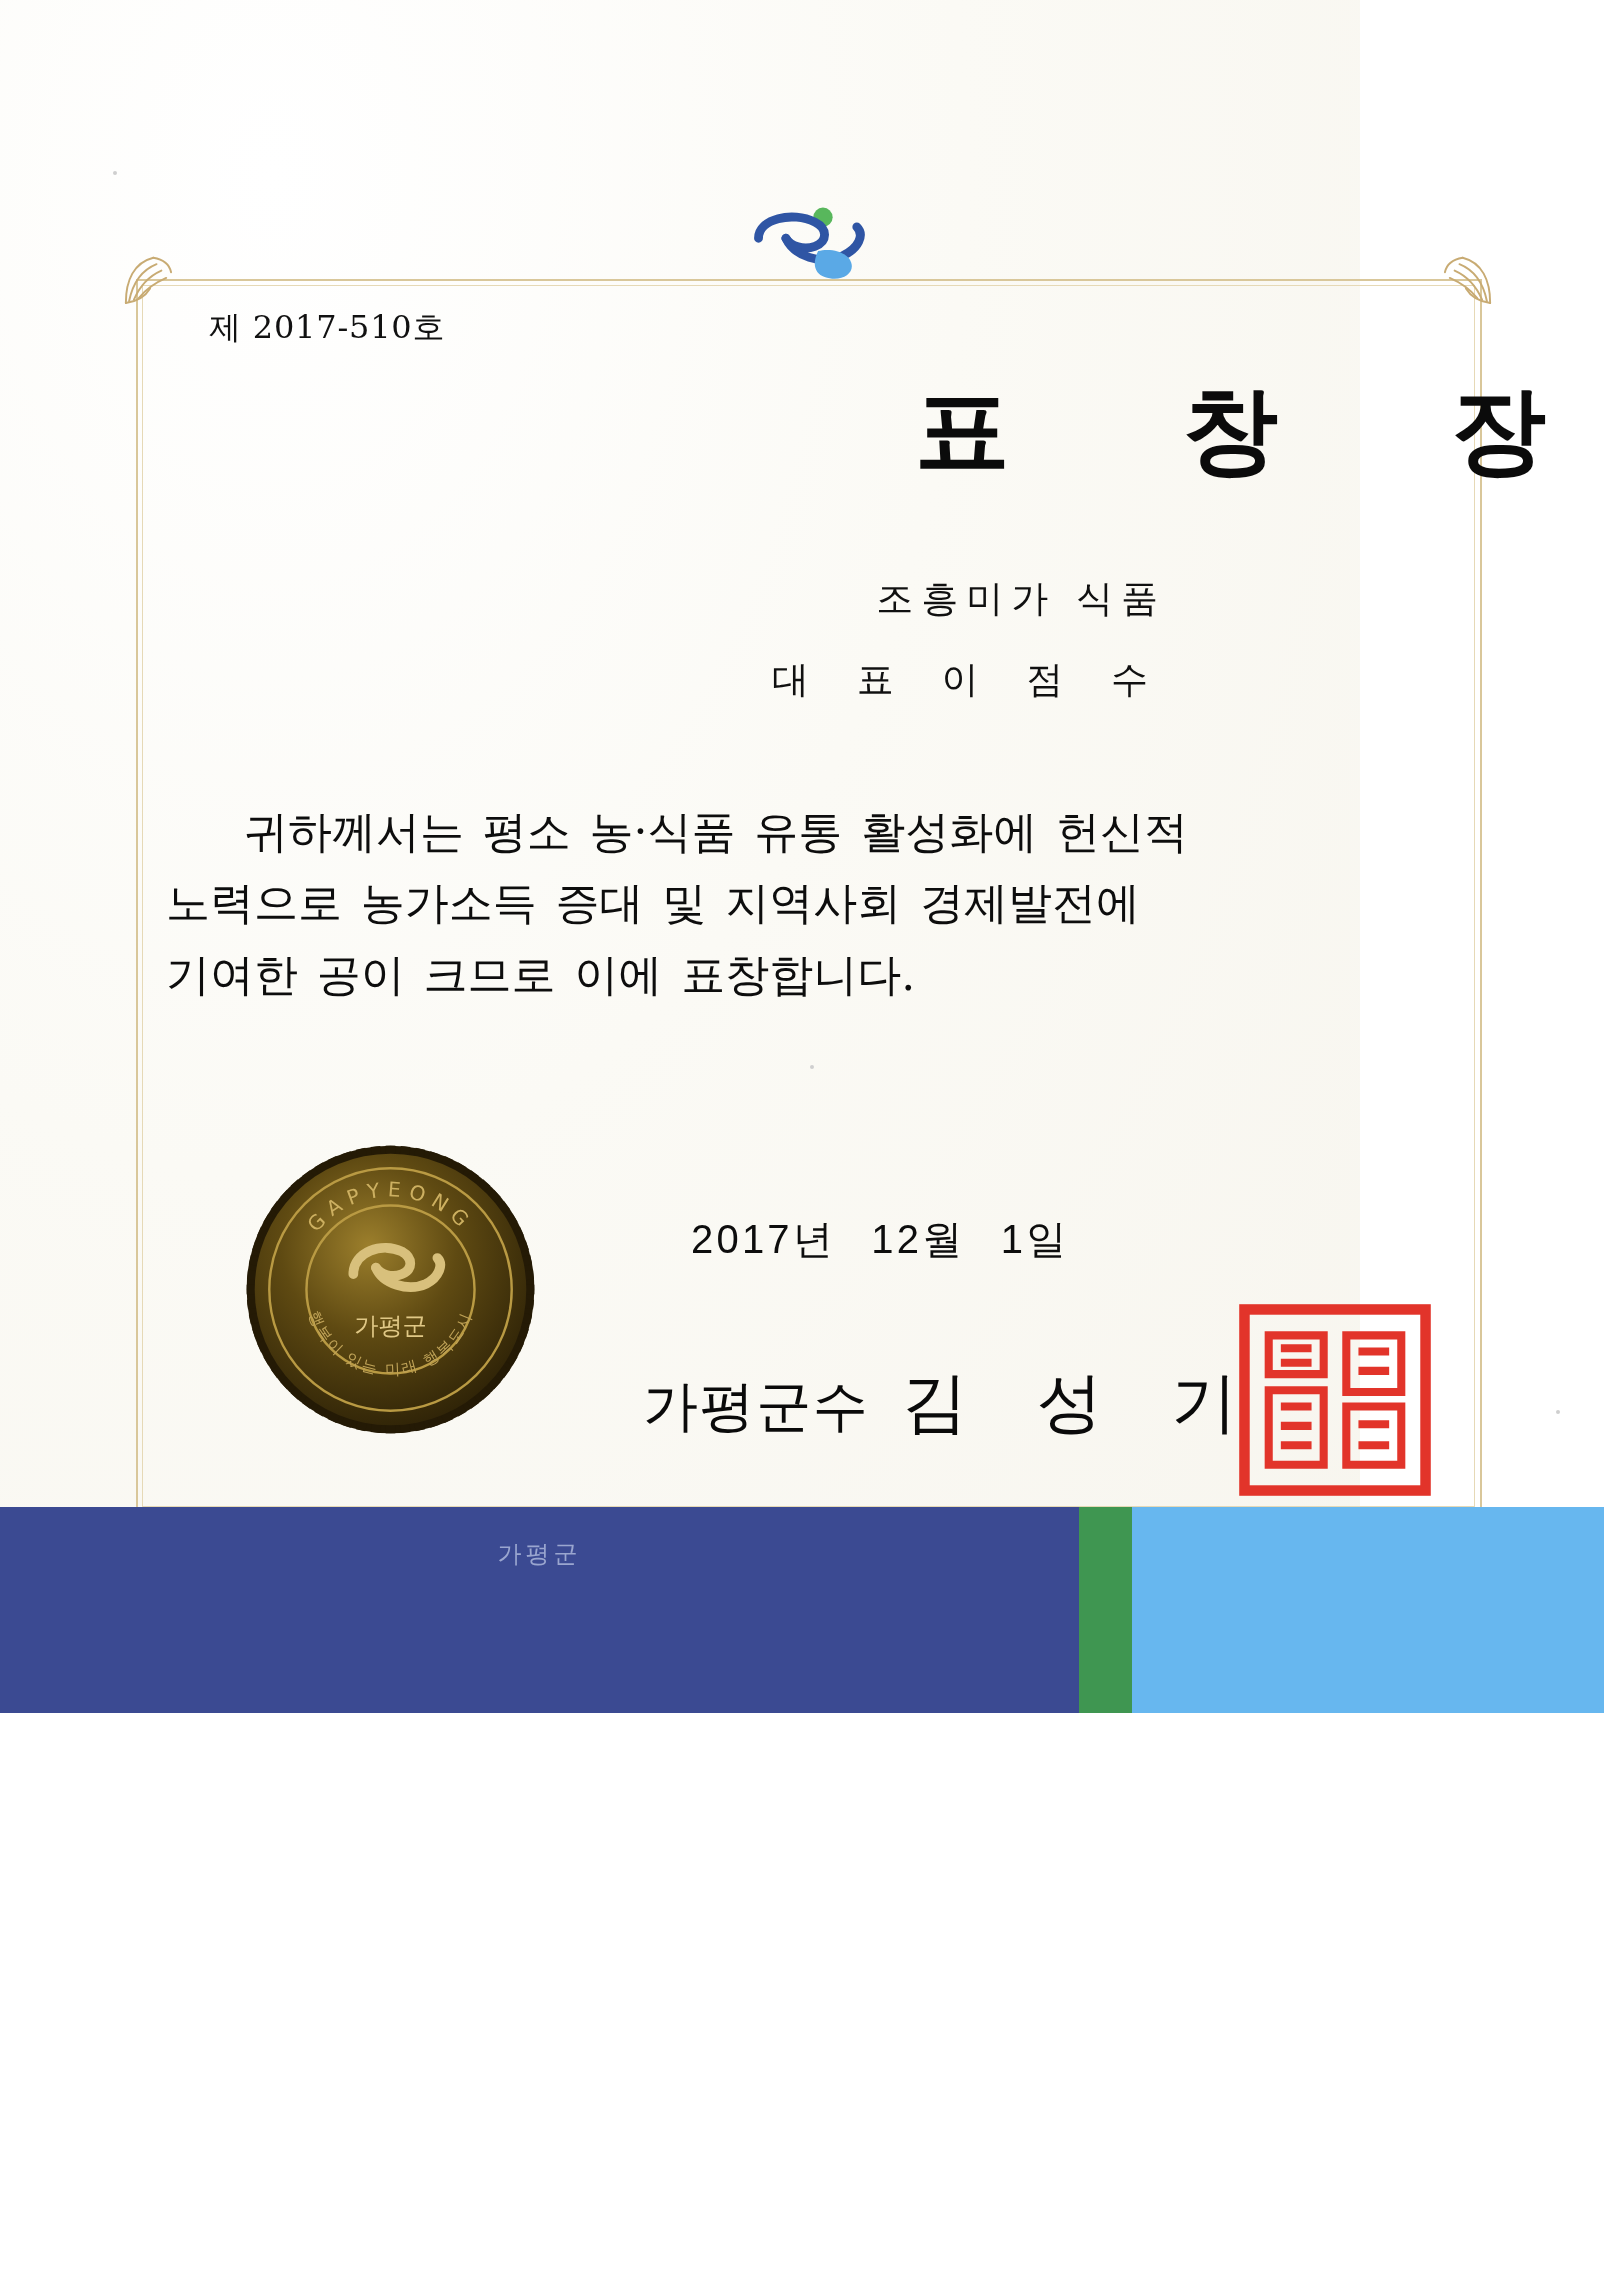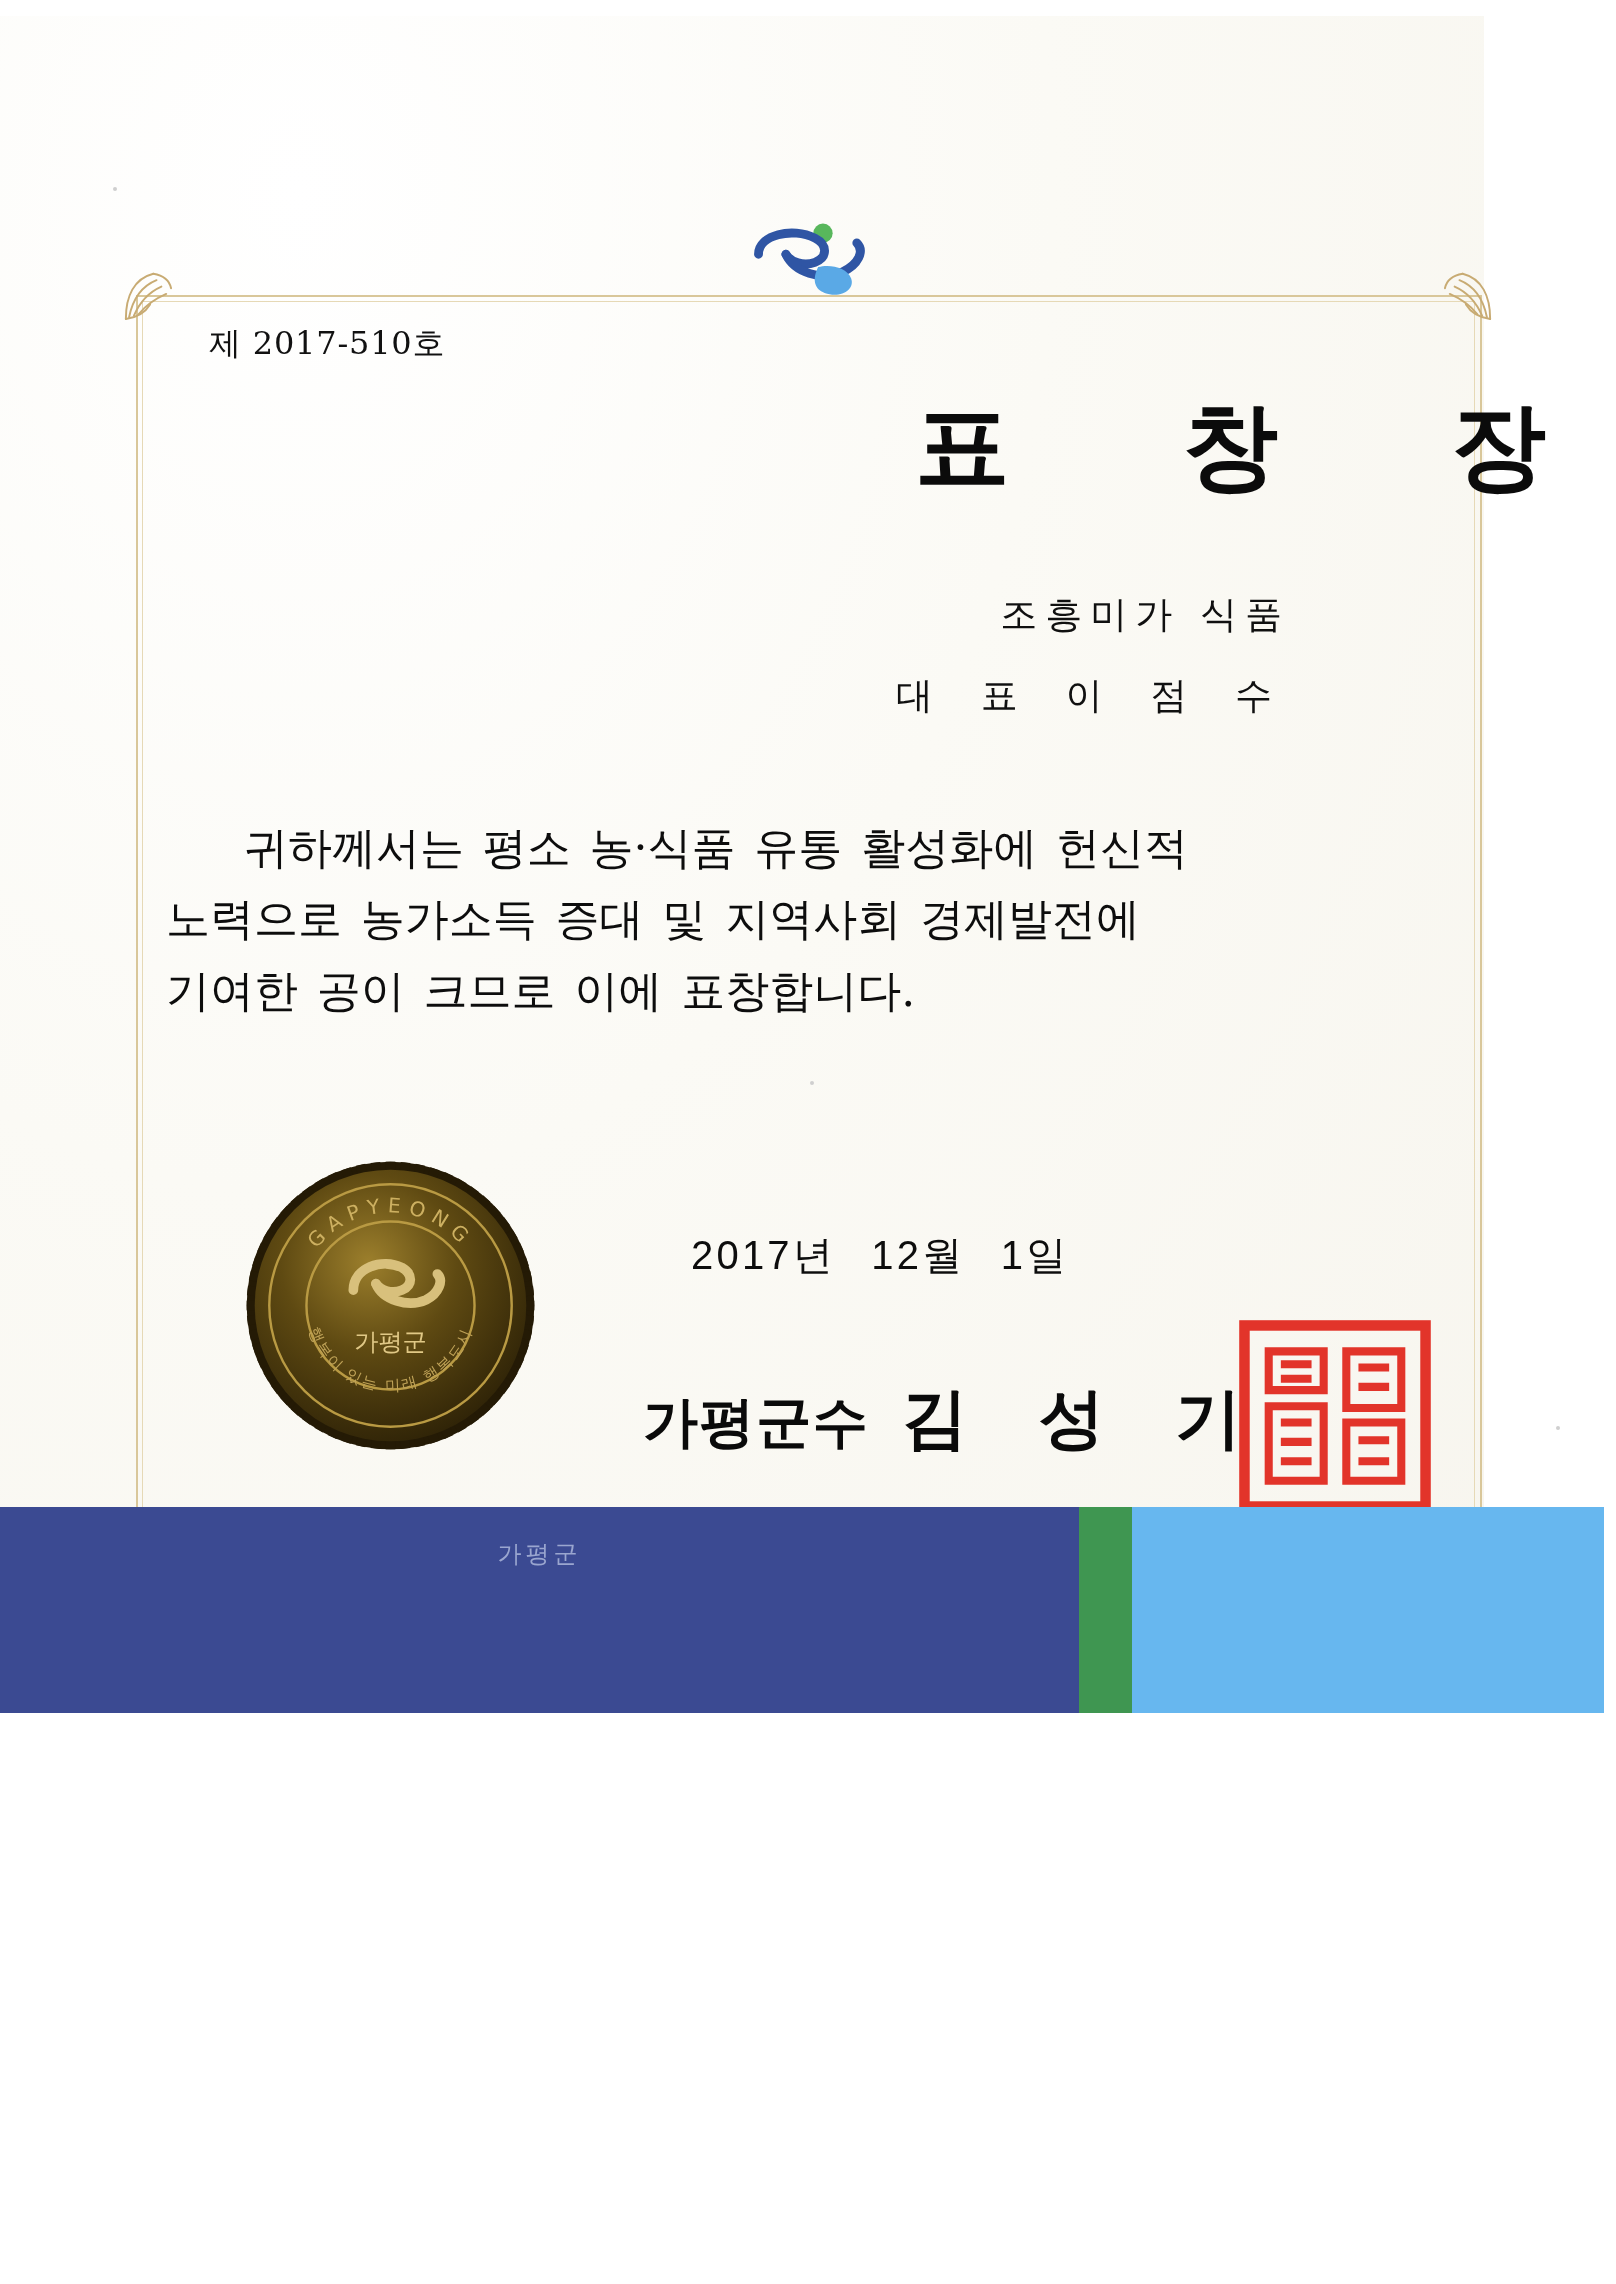--- a/index.html
+++ b/index.html
@@ -12,22 +12,22 @@
     height: 2284px;
     position: relative;
     font-family: "Liberation Serif", serif;
     overflow: hidden;
   }
 
   
   #certificate-sheet {
     position: absolute;
     left: 0;
-    top: 16px;
-    width: 1484px;
+    top: 0;
+    width: 1360px;
     height: 1746px;
     background: #737373;
   }
 
   
   #paper-tint {
     position: absolute;
     inset: 0;
     background:
       radial-gradient(ellipse at 20% 10%, #ffffff 0%, #fbfaf5 45%, #f7f5ee 100%);
@@ -149,21 +149,21 @@
     font-family: Liberation Sans, sans-serif;
     white-space: nowrap;
   }
 
   
   #signer-line {
     position: absolute;
     left: 643px;
     top: 1358px;
     font-size: 55px;
-    font-weight: bold;
+    font-weight: normal;
     color: #0a0a0a;
     font-family: "DejaVu Serif", serif;
     white-space: nowrap;
   }
   #signer-title { letter-spacing: 1.6px; }
   #signer-name {
     font-size: 66px;
     letter-spacing: 24px;
     margin-left: 32px;
   }

